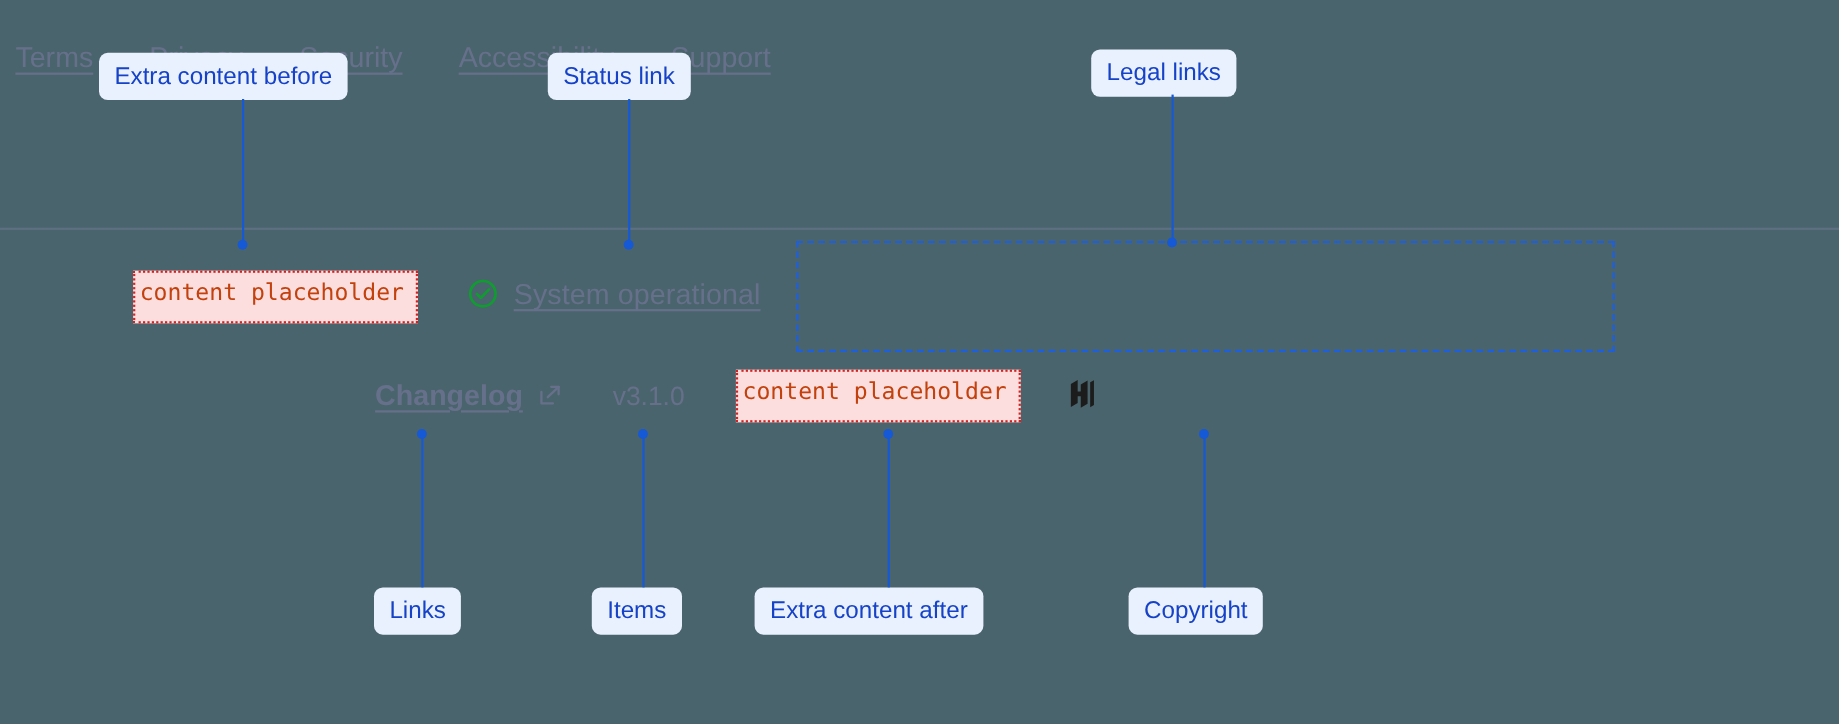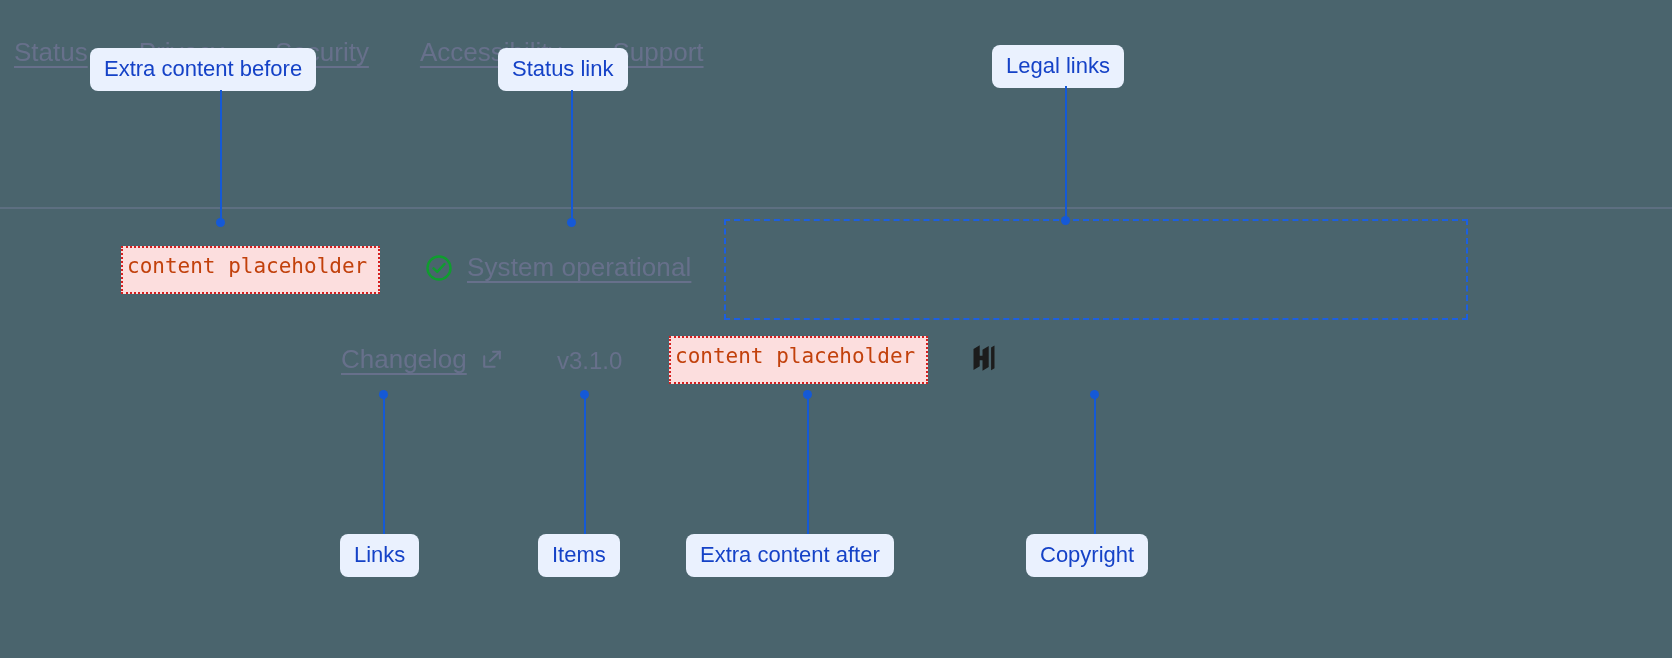--- a/index.html
+++ b/index.html
@@ -74,21 +74,21 @@
     width: 259px;
     height: 48px;
   }
 
   
   #status-link {
     position: absolute;
     left: 424px;
     top: 252px;
     display: flex;
-    align-items: flex-end;
+    align-items: flex-start;
     gap: 13px;
   }
   #status-icon svg { display: block; }
   #status-label {
     font-size: 26px;
     color: #67708b;
     text-decoration: underline;
     text-underline-offset: 5px;
     text-decoration-thickness: 2px;
     letter-spacing: 0.1px;
@@ -125,20 +125,21 @@
   }
 
   
   #changelog-link {
     position: absolute;
     left: 341px;
     top: 344px;
     display: flex;
     align-items: center;
     gap: 12px;
+    font-weight: bold;
   }
   #changelog-label {
     font-size: 26px;
     color: #67708b;
     text-decoration: underline;
     text-underline-offset: 5px;
     text-decoration-thickness: 2px;
   }
   #external-link-icon svg { display: block; }
 
@@ -236,21 +237,21 @@
     <svg width="30" height="30" viewBox="0 0 24 24" fill="none">
       <circle cx="12" cy="12" r="9.2" stroke="#0f9d2f" stroke-width="1.9"></circle>
       <path d="M7.6 12.2 L10.6 15.1 L16.4 8.8" stroke="#0f9d2f" stroke-width="1.9" stroke-linecap="round" stroke-linejoin="round"></path>
     </svg>
   </span>
   <span id="status-label">System operational</span>
 </div>
 
 <div id="legal-links"></div>
 <div id="legal-links-inner">
-  <a class="legal-link">Status</a>
+  <a class="legal-link">Terms</a>
   <a class="legal-link">Privacy</a>
   <a class="legal-link">Security</a>
   <a class="legal-link">Accessibility</a>
   <a class="legal-link">Support</a>
 </div>
 
 <div id="changelog-link">
   <span id="changelog-label">Changelog</span>
   <span id="external-link-icon">
     <svg width="25" height="25" viewBox="0 0 24 24" fill="none">

